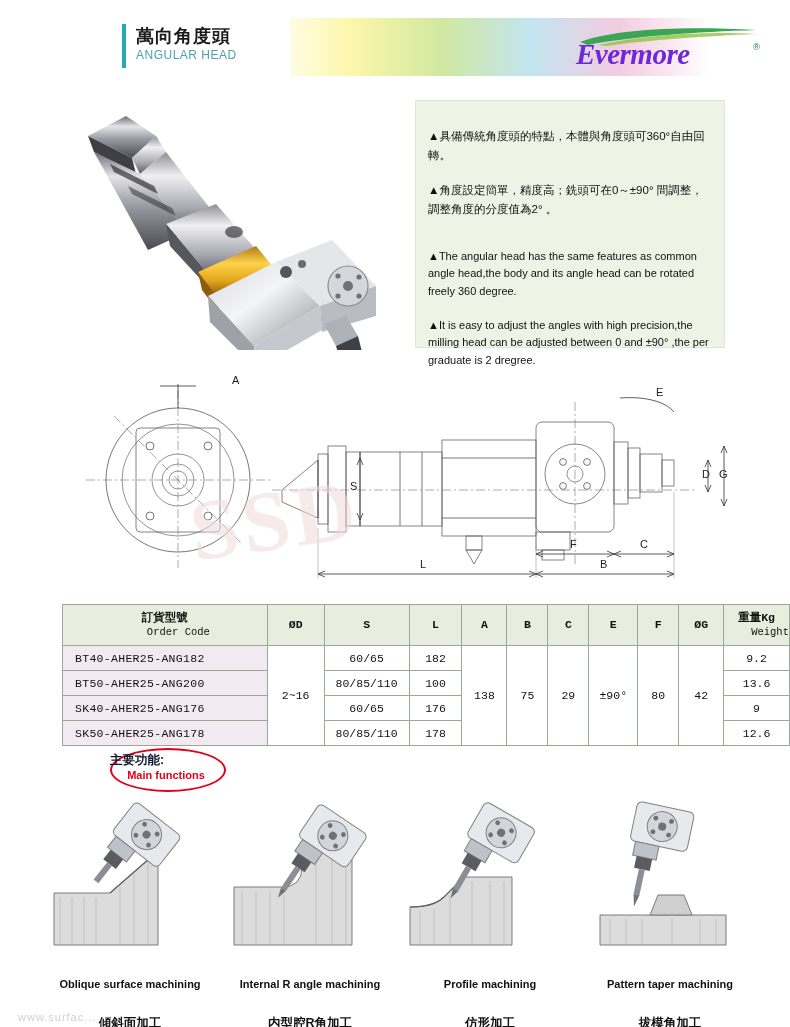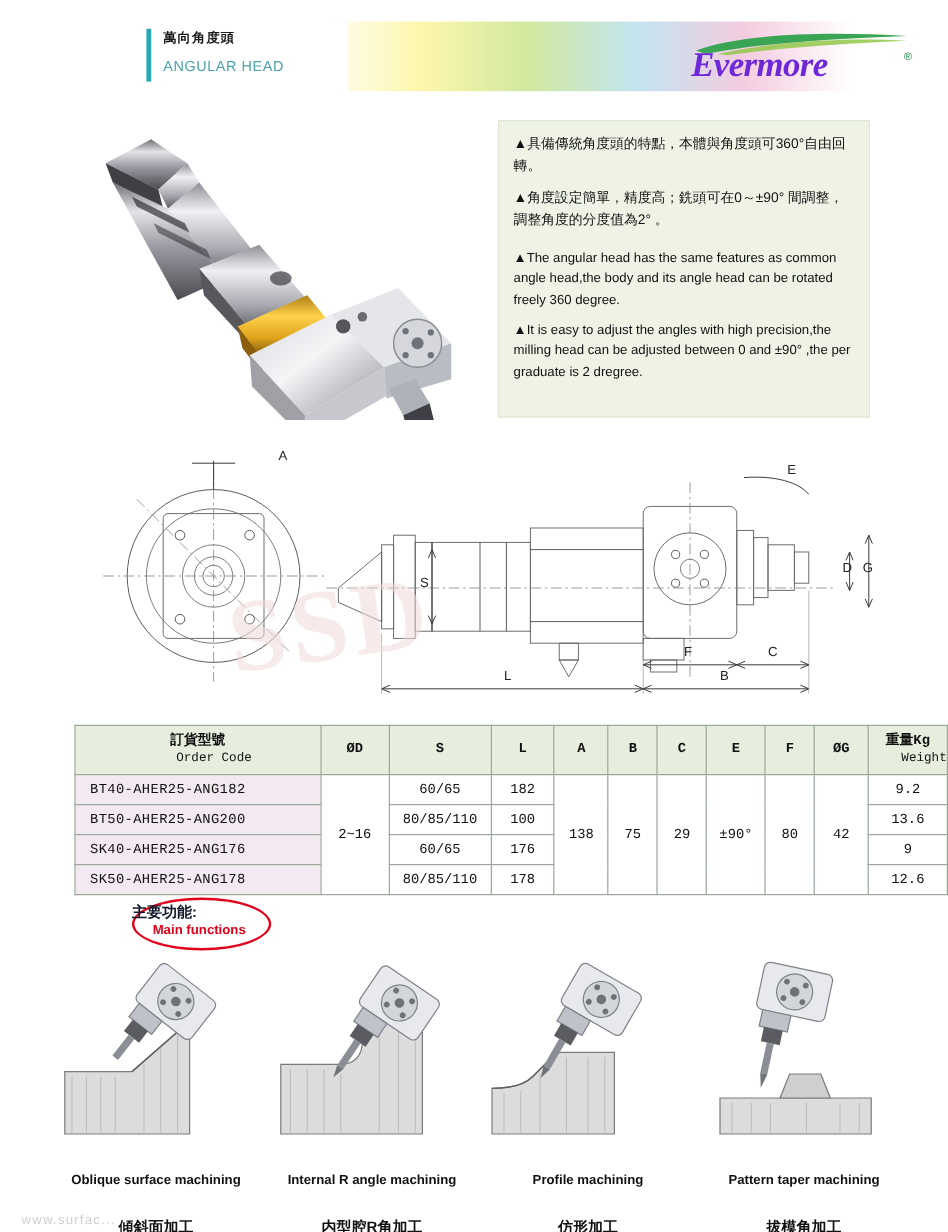--- a/index.html
+++ b/index.html
@@ -57,21 +57,21 @@
     left: 62px;
     top: 6px;
     width: 4px;
     height: 44px;
     background: #28a9b5;
   }
   .title-cn {
     position: absolute;
     left: 76px;
     top: 6px;
-    font-size: 11px;
+    font-size: 18px;
     font-weight: bold;
     color: #1b1b1b;
     letter-spacing: 1px;
   }
   .title-en {
     position: absolute;
     left: 76px;
     top: 30px;
     font-size: 12px;
     font-weight: normal;
@@ -126,21 +126,21 @@
     width: 310px;
     height: 248px;
     background: #eef3e6;
     border: 1px solid #dfe7d4;
     padding: 10px 12px;
     box-sizing: border-box;
     font-size: 11.5px;
     line-height: 1.65;
     color: #111;
   }
-  .desc-box p { margin: 0 0 7px 0; }
+  .desc-box p { margin: 16px 0 7px 0; }
   .desc-box .en { font-size: 11px; line-height: 1.6; }
   .desc-gap { height: 6px; }
 
   
   .draw-area {
     position: absolute;
     left: 60px;
     top: 368px;
     width: 700px;
     height: 225px;

